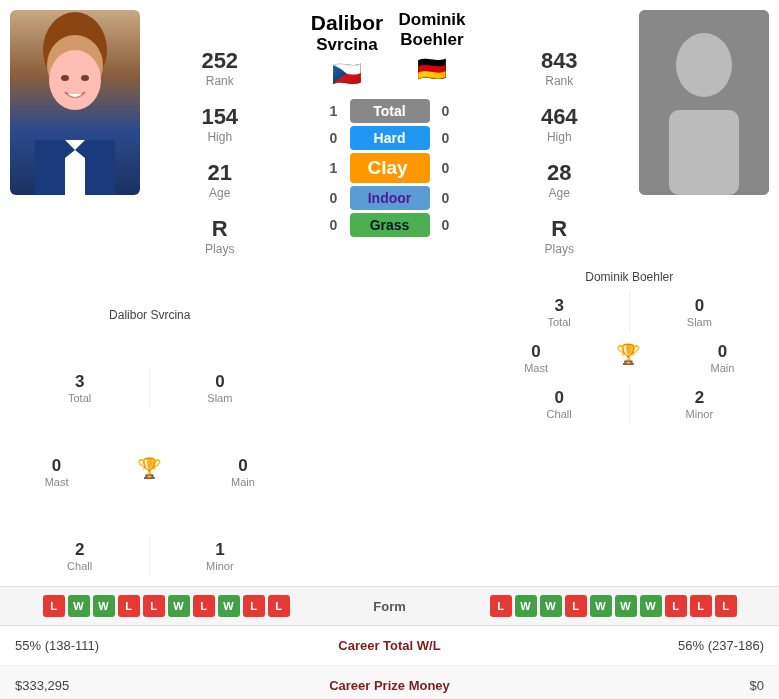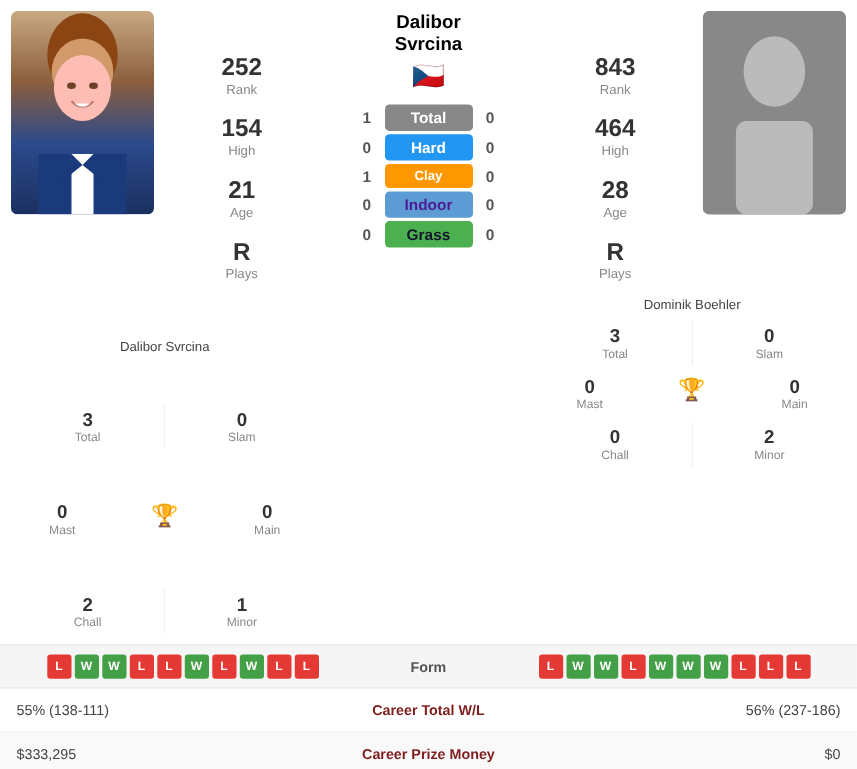--- a/index.html
+++ b/index.html
@@ -154,40 +154,45 @@
           <div class="ms-val">1</div>
           <div class="ms-lbl">Minor</div>
         </div>
       </div>
     </div>
 
     <div class="col-center">
 
       <div style="width:100%;display:flex;justify-content:space-between;align-items:flex-start;margin-bottom:8px;">
         <div style="text-align:center;flex:1;">
-          <div style="font-size:17px;font-weight:bold;line-height:1.2;">Dalibor</div>
+          <div style="font-size:21px;font-weight:bold;line-height:1.2;">Dalibor</div>
           <div style="font-size:17px;font-weight:bold;line-height:1.2;">Svrcina</div>
           <span style="font-size:24px;display:block;margin-top:4px;">🇨🇿</span>
+        </div>
+        <div style="text-align:center;flex:1;">
+          <div style="font-size:17px;font-weight:bold;line-height:1.2;">Dominik</div>
+          <div style="font-size:17px;font-weight:bold;line-height:1.2;">Boehler</div>
+          <span style="font-size:24px;display:block;margin-top:4px;">🇩🇪</span>
         </div>
       </div>
 
       <div id="surface-rows" style="width:100%;">
       <div class="center-surface-row">
       <span style="font-size:14px;font-weight:bold;color:#555;width:20px;text-align:center;">1</span>
       <span style="padding:4px 18px;border-radius:4px;color:#fff;font-size:14px;font-weight:bold;min-width:80px;text-align:center;background:#888">Total</span>
       <span style="font-size:14px;font-weight:bold;color:#555;width:20px;text-align:center;">0</span>
     </div>
           <div class="center-surface-row">
       <span style="font-size:14px;font-weight:bold;color:#555;width:20px;text-align:center;">0</span>
       <span style="padding:4px 18px;border-radius:4px;color:#fff;font-size:14px;font-weight:bold;min-width:80px;text-align:center;background:#2196F3">Hard</span>
       <span style="font-size:14px;font-weight:bold;color:#555;width:20px;text-align:center;">0</span>
     </div>
           <div class="center-surface-row">
       <span style="font-size:14px;font-weight:bold;color:#555;width:20px;text-align:center;">1</span>
-      <span style="padding:4px 18px;border-radius:4px;color:#fff;font-size:12px;font-weight:bold;min-width:80px;text-align:center;background:#FF9800">Clay</span>
+      <span style="padding:4px 18px;border-radius:4px;color:#fff;font-size:19px;font-weight:bold;min-width:80px;text-align:left;background:#FF9800">Clay</span>
       <span style="font-size:14px;font-weight:bold;color:#555;width:20px;text-align:center;">0</span>
     </div>
           <div class="center-surface-row">
       <span style="font-size:14px;font-weight:bold;color:#555;width:20px;text-align:center;">0</span>
       <span style="padding:4px 18px;border-radius:4px;color:#4c1d95;font-size:14px;font-weight:bold;min-width:80px;text-align:center;background:#5C9BD4">Indoor</span>
       <span style="font-size:14px;font-weight:bold;color:#555;width:20px;text-align:center;">0</span>
     </div>
           <div class="center-surface-row">
       <span style="font-size:14px;font-weight:bold;color:#555;width:20px;text-align:center;">0</span>
       <span style="padding:4px 18px;border-radius:4px;color:#0f172a;font-size:14px;font-weight:bold;min-width:80px;text-align:center;background:#4CAF50">Grass</span>

